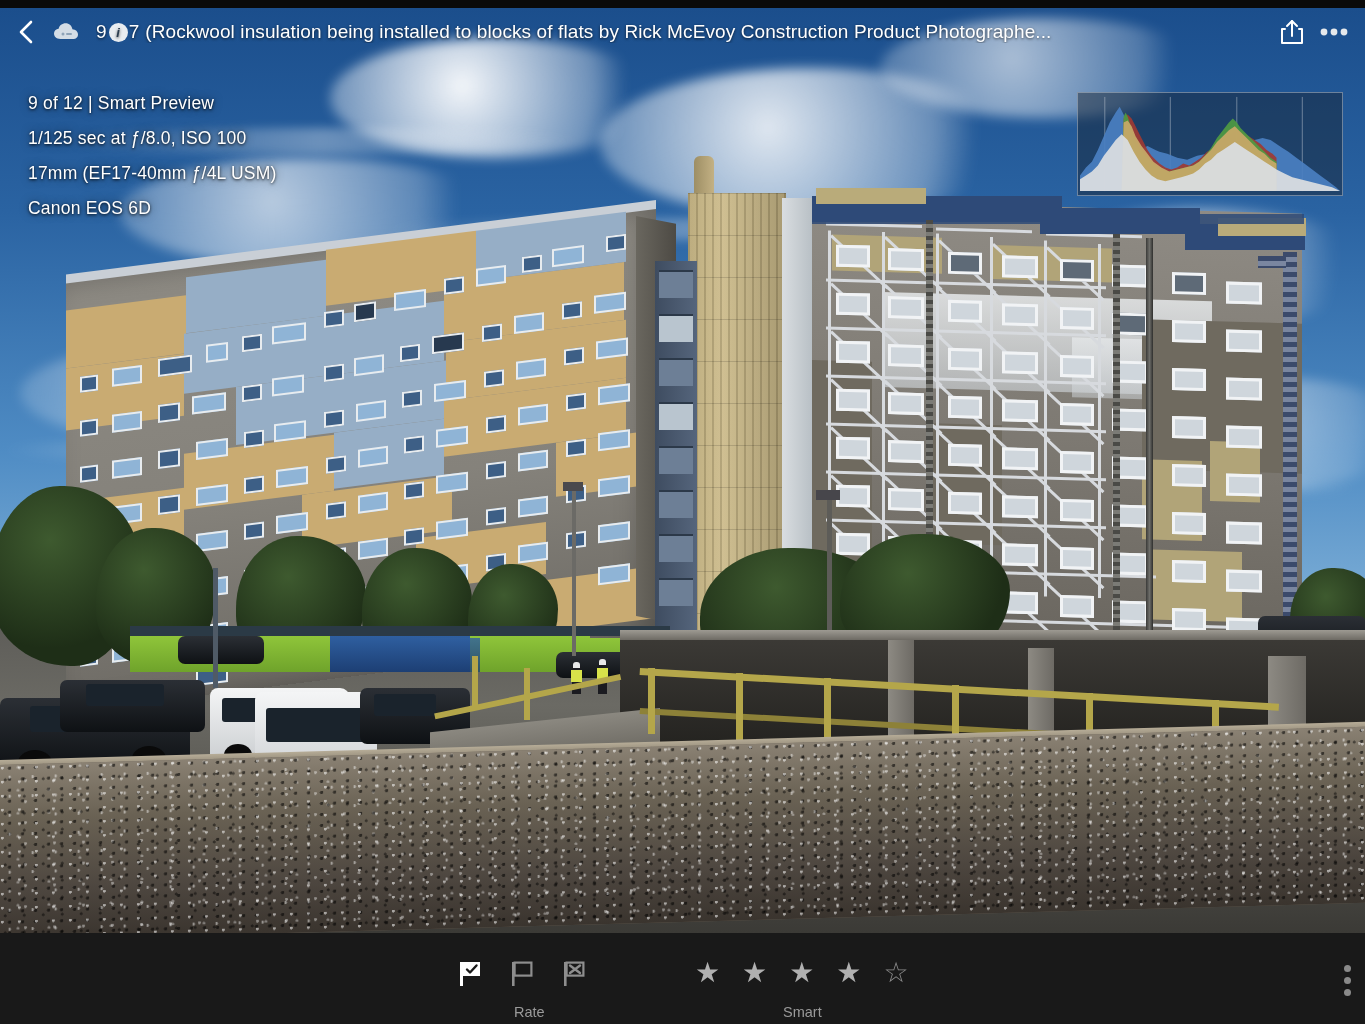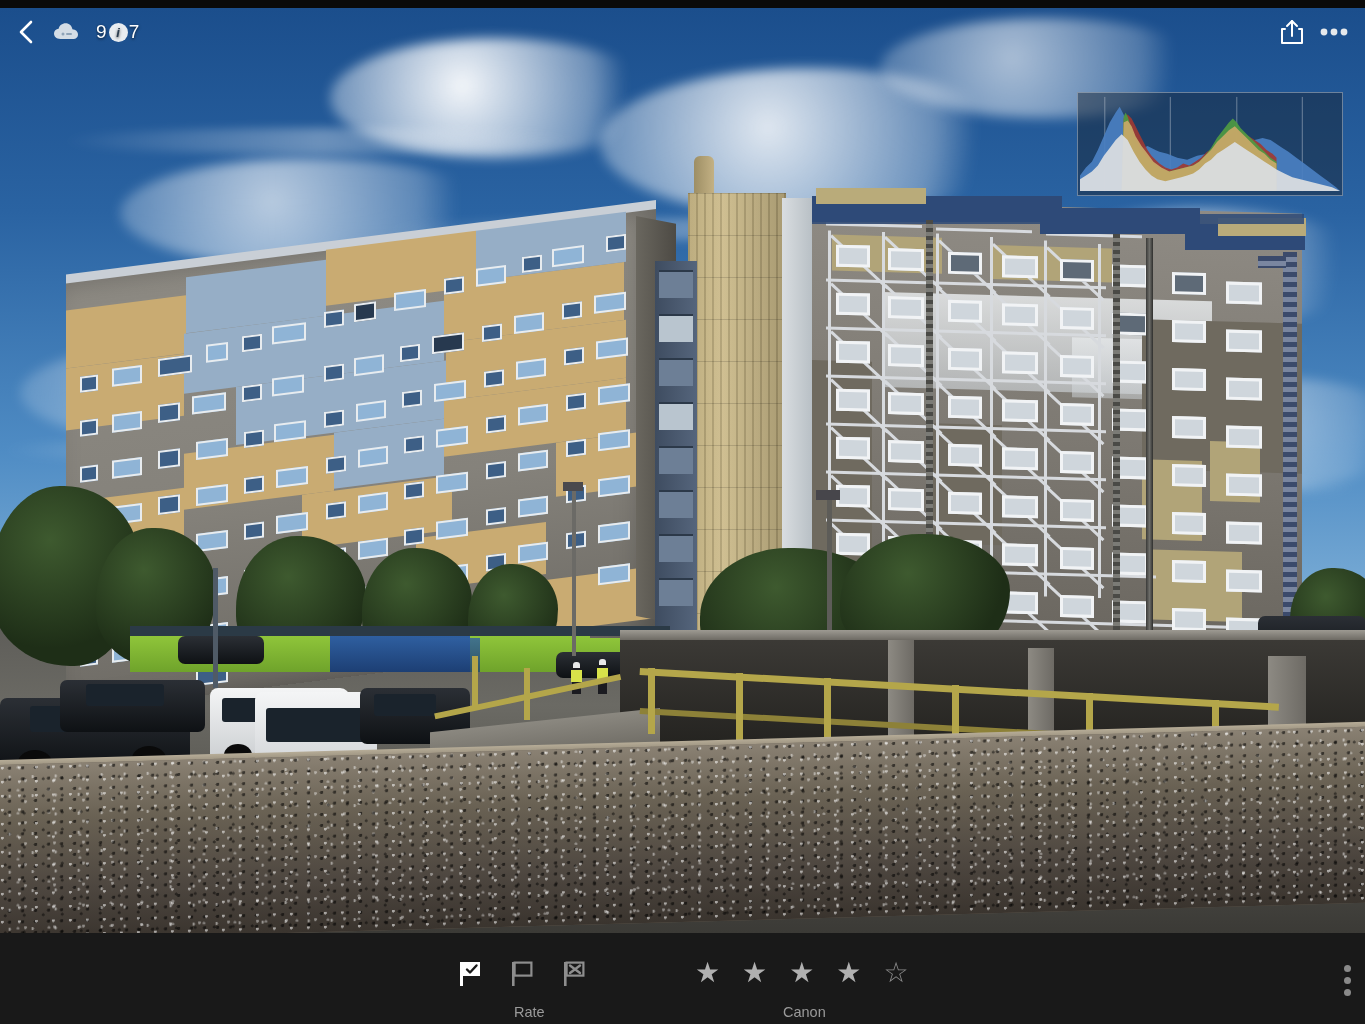--- a/index.html
+++ b/index.html
@@ -535,20 +535,26 @@
     <div class="rail" style="left:952px;top:677px;width:7px;height:76px"></div>
     <div class="rail" style="left:1086px;top:685px;width:7px;height:72px"></div>
     <div class="rail" style="left:1212px;top:692px;width:7px;height:66px"></div>
     <div class="rail" style="left:430px;top:666px;width:190px;height:6px;transform:rotate(-12deg);transform-origin:right top"></div>
     <div class="rail" style="left:472px;top:648px;width:6px;height:54px"></div>
     <div class="rail" style="left:524px;top:660px;width:6px;height:52px"></div>
 
     <div class="pebble-top"></div>
     <div class="pebble"></div>
 
+    <div class="meta">
+      <div>9 of 12 | Smart Preview</div>
+      <div>1/125 sec at ƒ/8.0, ISO 100</div>
+      <div>17mm (EF17-40mm ƒ/4L USM)</div>
+      <div>Canon EOS 6D</div>
+    </div>
 
     <div class="histo">
       <svg viewBox="0 0 266 104" preserveAspectRatio="none">
         <g opacity="0.45">
           <line x1="27" y1="4" x2="27" y2="100" stroke="#cfd6dd" stroke-width="1"></line>
           <line x1="93" y1="4" x2="93" y2="100" stroke="#cfd6dd" stroke-width="1"></line>
           <line x1="160" y1="4" x2="160" y2="100" stroke="#cfd6dd" stroke-width="1"></line>
           <line x1="226" y1="4" x2="226" y2="100" stroke="#cfd6dd" stroke-width="1"></line>
         </g>
         <path fill="#4a7fc1" fill-opacity="0.92" d="M2,100 L2,84 L8,76 L14,70 L20,58 L26,44 L32,30 L38,20 L42,14 L46,22 L50,34 L54,46 L58,54 L62,58 L66,56 L70,54 L74,56 L78,58 L82,60 L90,62 L100,66 L110,68 L120,64 L130,62 L140,60 L150,58 L160,56 L170,52 L178,48 L186,46 L194,48 L200,52 L206,56 L212,60 L220,66 L228,72 L236,78 L244,84 L252,90 L260,96 L264,100 Z"></path>
@@ -572,20 +578,21 @@
         <circle cx="11" cy="13" r="1.5" fill="#8ea3b8"></circle>
         <rect x="14" y="12" width="6" height="2" rx="1" fill="#8ea3b8"></rect>
       </svg>
     </span>
     <span class="tb-title">
       <span class="tb-count">
         <span>9</span>
         <span class="badge">i</span>
         <span>7</span>
       </span>
+      <span style="margin-left:6px">(Rockwool insulation being installed to blocks of flats by Rick McEvoy Construction Product Photographe...</span>
     </span>
     <span class="icon-btn">
       <svg width="26" height="28" viewBox="0 0 26 28" aria-hidden="true">
         <path d="M6 11 L3 11 L3 25 L23 25 L23 11 L20 11" fill="none" stroke="#ffffff" stroke-width="2" stroke-linecap="round" stroke-linejoin="round"></path>
         <path d="M13 18 L13 3" fill="none" stroke="#ffffff" stroke-width="2" stroke-linecap="round"></path>
         <path d="M8 8 L13 3 L18 8" fill="none" stroke="#ffffff" stroke-width="2" stroke-linecap="round" stroke-linejoin="round"></path>
       </svg>
     </span>
     <span class="icon-btn">
       <svg width="30" height="10" viewBox="0 0 30 10" aria-hidden="true">
@@ -620,21 +627,21 @@
       </span>
     </div>
     <div class="stars">
       <span class="star">★</span>
       <span class="star">★</span>
       <span class="star">★</span>
       <span class="star">★</span>
       <span class="star off">☆</span>
     </div>
     <div class="lbl lbl-flag">Rate</div>
-    <div class="lbl lbl-rate">Canon</div>
+    <div class="lbl lbl-rate">Smart</div>
     <div class="kebab">
       <i></i>
         <i></i>
         <i></i>
     </div>
   </div>
 
 </div>
 
 </body></html>

